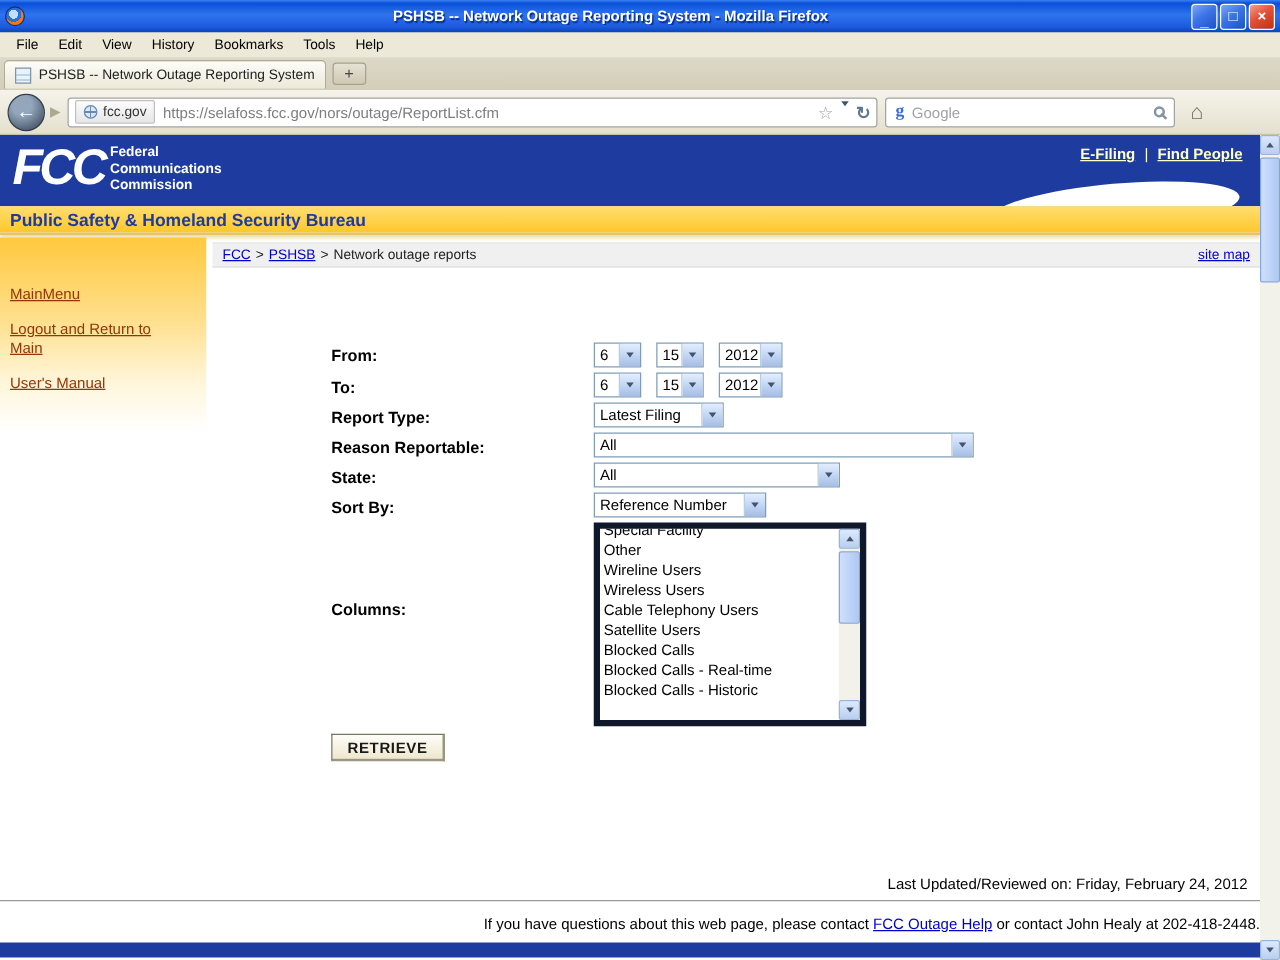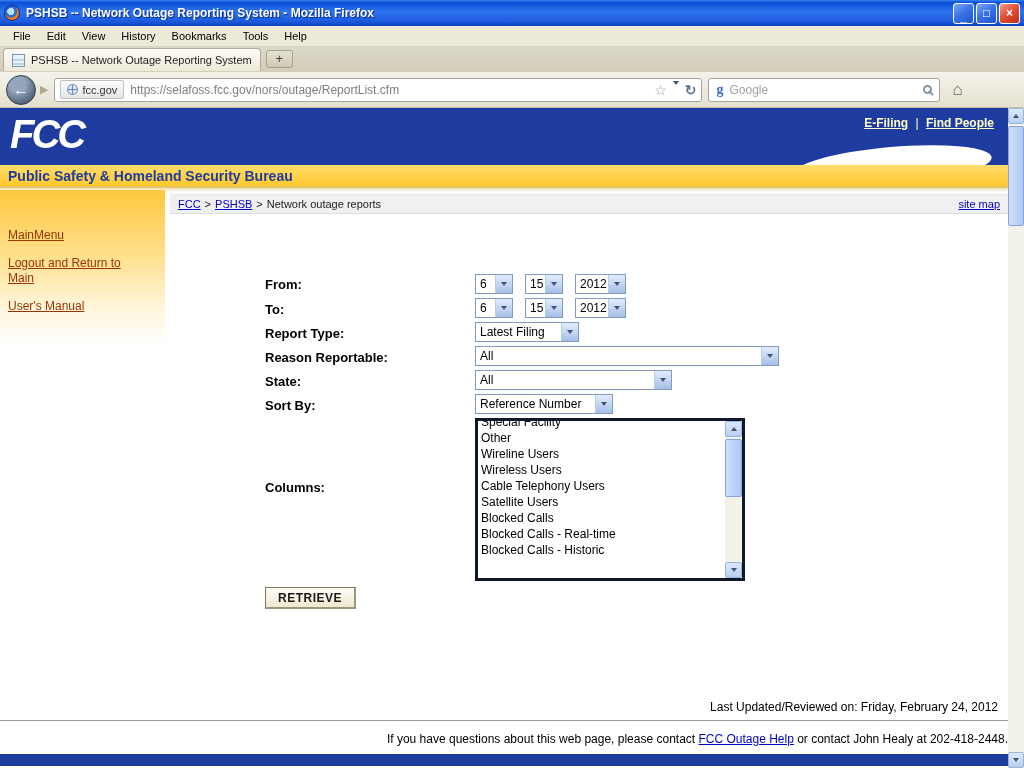--- a/index.html
+++ b/index.html
@@ -2,21 +2,21 @@
 <html><head>
 <meta charset="utf-8">
 <style>
   *{margin:0;padding:0;box-sizing:border-box}
   html,body{width:1024px;height:768px}
   body{position:relative;font-family:"Liberation Sans",sans-serif;background:#ECE9D8;overflow:hidden}
 
   
   .titlebar{position:absolute;left:0;top:0;width:1024px;height:26px;
     background:linear-gradient(180deg,#3A80F0 0%,#0A50D8 10%,#2E74EE 45%,#1E5ADF 82%,#0844B8 100%);
-    display:flex;align-items:center;padding:0 4px;}
+    display:flex;align-items:center;padding:0 4px;text-align:center;}
   .ff-icon{width:16px;height:16px;border-radius:50%;flex:0 0 16px;
     background:radial-gradient(circle at 42% 38%,#BCE0FF 0 30%,#2E6CD8 31% 52%,#F07818 53% 86%,#B24A08 87% 100%);
     border:1px solid #10307C}
   .titlebar-title{color:#fff;font-weight:bold;font-size:12px;flex:1;margin-left:6px;
     text-shadow:1px 1px 1px #00268C;white-space:nowrap;overflow:hidden}
   .win-btn{width:21px;height:21px;border-radius:3px;border:1px solid #fff;margin-left:2px;
     display:flex;align-items:center;justify-content:center;color:#fff;font-size:12px;font-weight:bold;cursor:default}
   .btn-min,.btn-max{background:linear-gradient(145deg,#7CA8F4 0%,#3C74E8 45%,#1E52C8 100%)}
   .btn-close{background:linear-gradient(145deg,#F4A08C 0%,#E25037 45%,#C03010 100%)}
   .btn-min span{margin-top:7px}
@@ -106,21 +106,21 @@
     border:1px solid #7F9DB9;background:#fff;font-size:12px;color:#000;cursor:default}
   .xp-val{padding:0 4px;white-space:nowrap;overflow:hidden}
   .xp-btn{width:17px;height:18px;margin:0;flex:0 0 17px;
     background:linear-gradient(#E3EEFF,#C0D4F2 55%,#A6BEE6);border-left:1px solid #B8CCE4;
     display:flex;align-items:center;justify-content:center}
   .arr-down{width:0;height:0;border-left:3px solid transparent;border-right:3px solid transparent;
     border-top:4px solid #44546E}
   .arr-up{width:0;height:0;border-left:3px solid transparent;border-right:3px solid transparent;
     border-bottom:4px solid #44546E}
 
-  .listbox{position:absolute;left:475px;top:310px;width:270px;height:163px;border:3px solid #0f172a;
+  .listbox{position:absolute;left:475px;top:310px;width:218px;height:163px;border:5px solid #0f172a;
     background:#fff;display:flex;overflow:hidden}
   .list-items{flex:1;overflow:hidden;font-size:12px;line-height:16px;padding-left:3px;margin-top:-7px;color:#000}
   .list-item{height:16px;white-space:nowrap;cursor:default}
   .list-scroll{width:17px;flex:0 0 17px;background:#F2F1EA;position:relative;
     display:flex;flex-direction:column;justify-content:space-between}
   .sb-btn{width:17px;height:16px;background:linear-gradient(#DCE9FC,#B9CFF0);
     border:1px solid #98B4D8;border-radius:2px;display:flex;align-items:center;justify-content:center}
   .sb-thumb{position:absolute;left:0;width:17px;border:1px solid #86A4DC;border-radius:2px;
     background:linear-gradient(90deg,#CFDFFC,#AEC8F4)}
   .lb-thumb{top:18px;height:58px}
@@ -200,20 +200,25 @@
     <span class="search-text">Google</span>
     <span class="mag-icon"></span>
   </div>
   <span class="home-btn"><span>⌂</span></span>
 </div>
 
 <div class="page">
 
   <div class="fcc-banner">
     <span class="fcc-logo">FCC</span>
+    <div class="fcc-org">
+      <div>Federal</div>
+      <div>Communications</div>
+      <div>Commission</div>
+    </div>
     <div class="banner-links">
       <span class="banner-link">E-Filing</span>
       <span class="banner-sep">|</span>
       <span class="banner-link">Find People</span>
     </div>
     <div class="swoosh"></div>
   </div>
 
   <div class="bureau">
     <span class="bureau-text">Public Safety &amp; Homeland Security Bureau</span>

